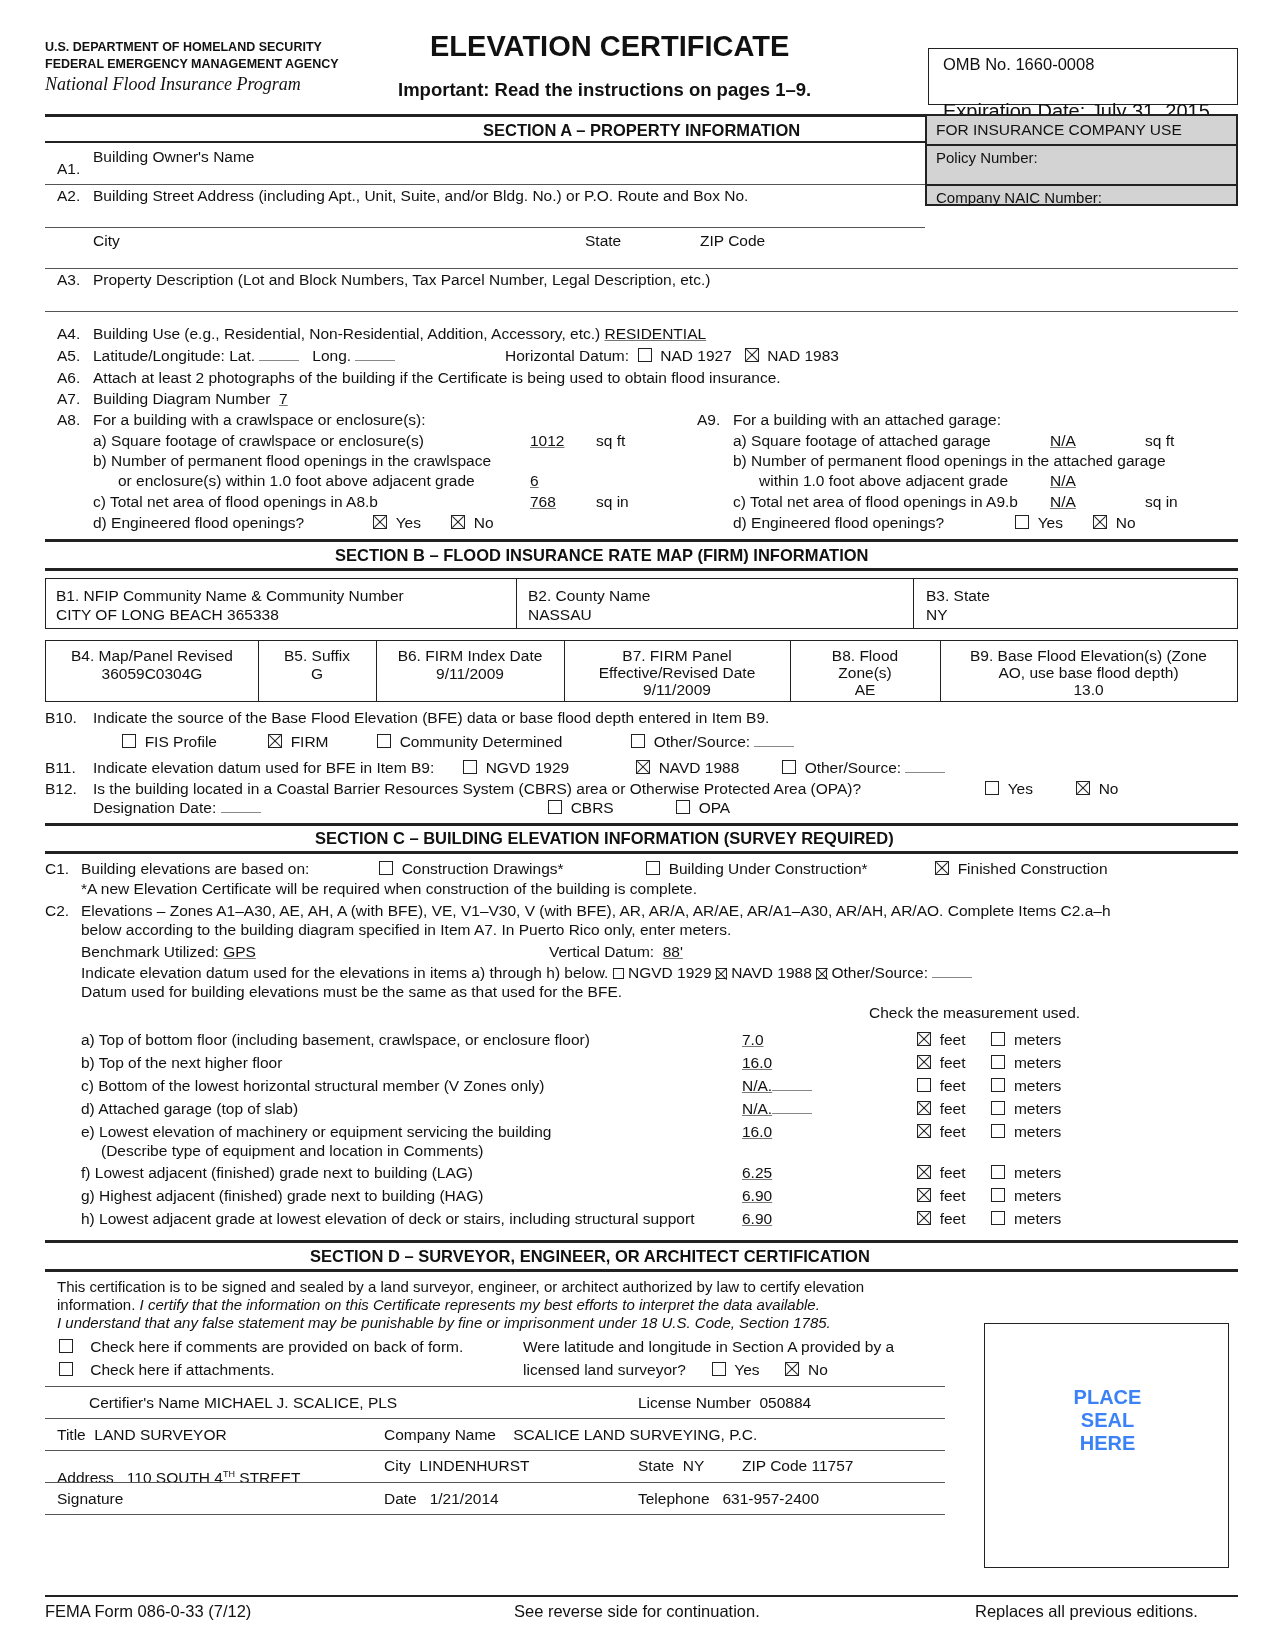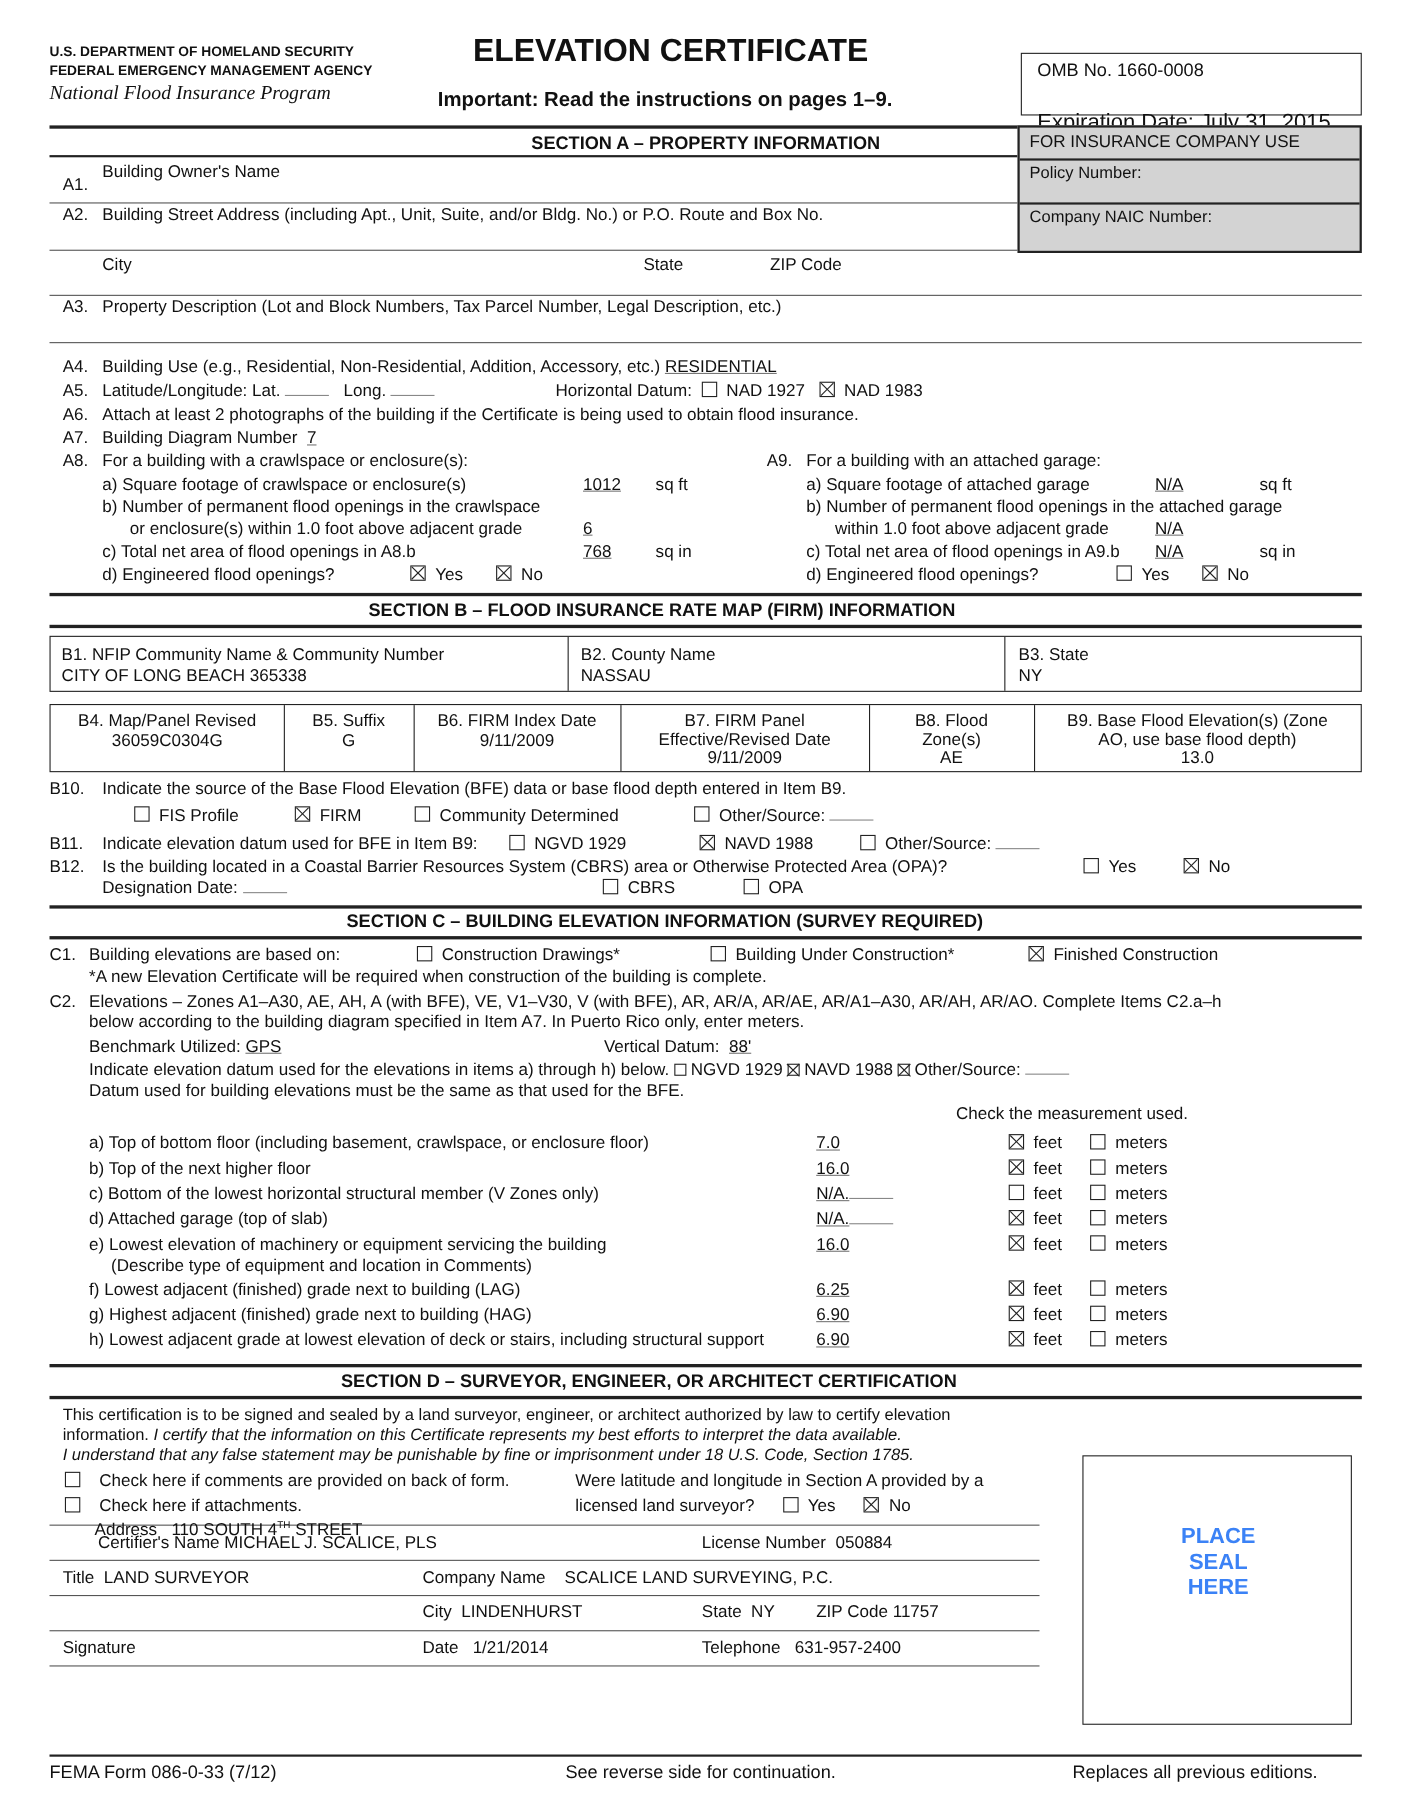--- a/index.html
+++ b/index.html
@@ -31,21 +31,21 @@
 
 <div class="box" style="left:928px;top:48px;width:310px;height:57px;">
   <div class="abs" style="left:14px;top:6px;font-size:16.5px;">OMB No. 1660-0008</div>
   <div class="abs" style="left:14px;top:27px;font-size:20px;margin-top:24px;">Expiration Date: July 31, 2015</div>
 </div>
 
 <div class="hline" style="left:45px;top:114px;width:1193px;height:3px;"></div>
 <div class="abs b" style="left:483px;top:121px;font-size:16.5px;">SECTION A – PROPERTY INFORMATION</div>
 <div class="hline" style="left:45px;top:141px;width:880px;height:2px;"></div>
 
-<div class="gray" style="position:absolute;left:925px;top:114px;width:313px;height:116px;border:2.5px solid #222;">
+<div class="gray" style="position:absolute;left:925px;top:114px;width:313px;height:92px;border:2.5px solid #222;">
   <div class="abs" style="left:9px;top:5px;font-size:15.5px;">FOR INSURANCE COMPANY USE</div>
   <div class="hline" style="left:0;top:28px;width:100%;height:1.5px;"></div>
   <div class="abs" style="left:9px;top:33px;font-size:15px;">Policy Number:</div>
   <div class="abs" style="left:120px;top:33px;width:180px;height:30px;"></div>
   <div class="hline" style="left:0;top:68px;width:100%;height:2px;"></div>
   <div class="abs" style="left:9px;top:73px;font-size:15px;">Company NAIC Number:</div>
   <div class="abs" style="left:170px;top:73px;width:130px;height:30px;"></div>
 </div>
 
 <div class="abs" style="left:57px;top:160px;">A1.</div>
@@ -273,21 +273,21 @@
 
 <div class="hline" style="left:45px;top:1386px;width:900px;height:1.3px;background:#555;"></div>
 <div class="abs" style="left:57px;top:1394px;margin-left:32px;"><span>Certifier's Name</span> <span>MICHAEL J. SCALICE, PLS</span></div>
 <div class="abs" style="left:638px;top:1394px;"><span>License Number</span>&nbsp; <span>050884</span></div>
 
 <div class="hline" style="left:45px;top:1418px;width:900px;height:1.3px;background:#555;"></div>
 <div class="abs" style="left:57px;top:1426px;"><span>Title</span>&nbsp; <span>LAND SURVEYOR</span></div>
 <div class="abs" style="left:384px;top:1426px;"><span>Company Name</span>&nbsp;&nbsp;&nbsp; <span>SCALICE LAND SURVEYING, P.C.</span></div>
 
 <div class="hline" style="left:45px;top:1450px;width:900px;height:1.3px;background:#555;"></div>
-<div class="abs" style="left:57px;top:1381px;margin-left:29px;"><span>Address</span>&nbsp;&nbsp; <span><span>110 SOUTH 4</span><sup style="font-size:9px;">TH</sup><span> STREET</span></span></div>
+<div class="abs" style="left:57px;top:1469px;"><span>Address</span>&nbsp;&nbsp; <span><span>110 SOUTH 4</span><sup style="font-size:9px;">TH</sup><span> STREET</span></span></div>
 <div class="abs" style="left:384px;top:1457px;"><span>City</span>&nbsp; <span>LINDENHURST</span></div>
 <div class="abs" style="left:638px;top:1457px;"><span>State</span>&nbsp; <span>NY</span></div>
 <div class="abs" style="left:742px;top:1457px;"><span>ZIP Code</span> <span>11757</span></div>
 
 <div class="hline" style="left:45px;top:1482px;width:900px;height:1.3px;background:#555;"></div>
 <div class="abs" style="left:57px;top:1490px;">Signature</div>
 <div class="abs" style="left:140px;top:1488px;width:230px;height:20px;"></div>
 <div class="abs" style="left:384px;top:1490px;"><span>Date</span>&nbsp;&nbsp; <span>1/21/2014</span></div>
 <div class="abs" style="left:638px;top:1490px;"><span>Telephone</span>&nbsp;&nbsp; <span>631-957-2400</span></div>
 <div class="hline" style="left:45px;top:1514px;width:900px;height:1.3px;background:#555;"></div>

